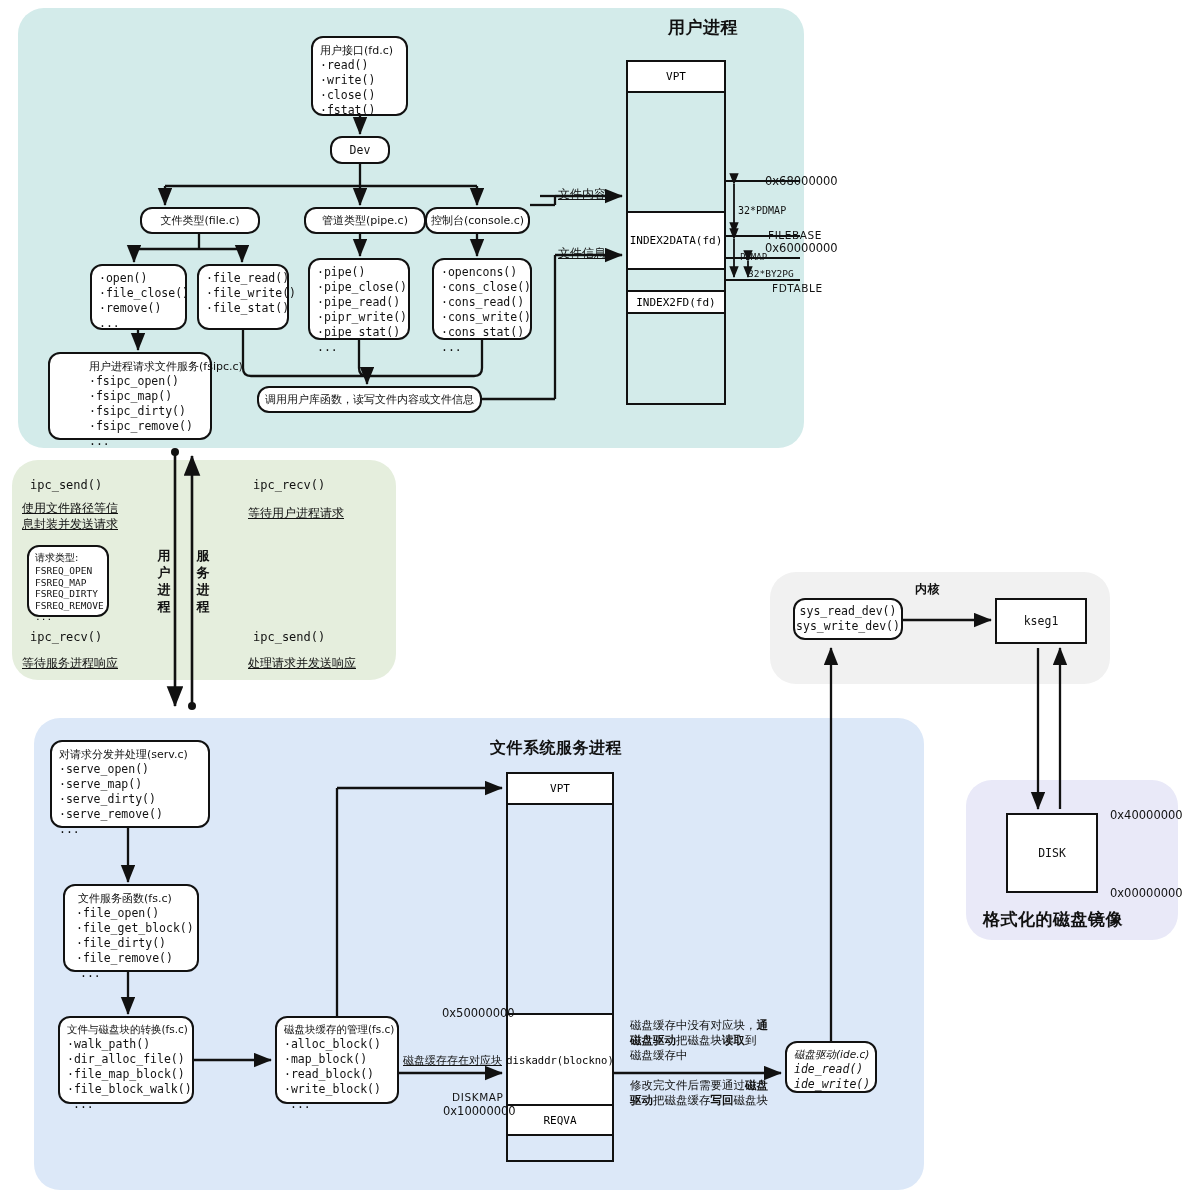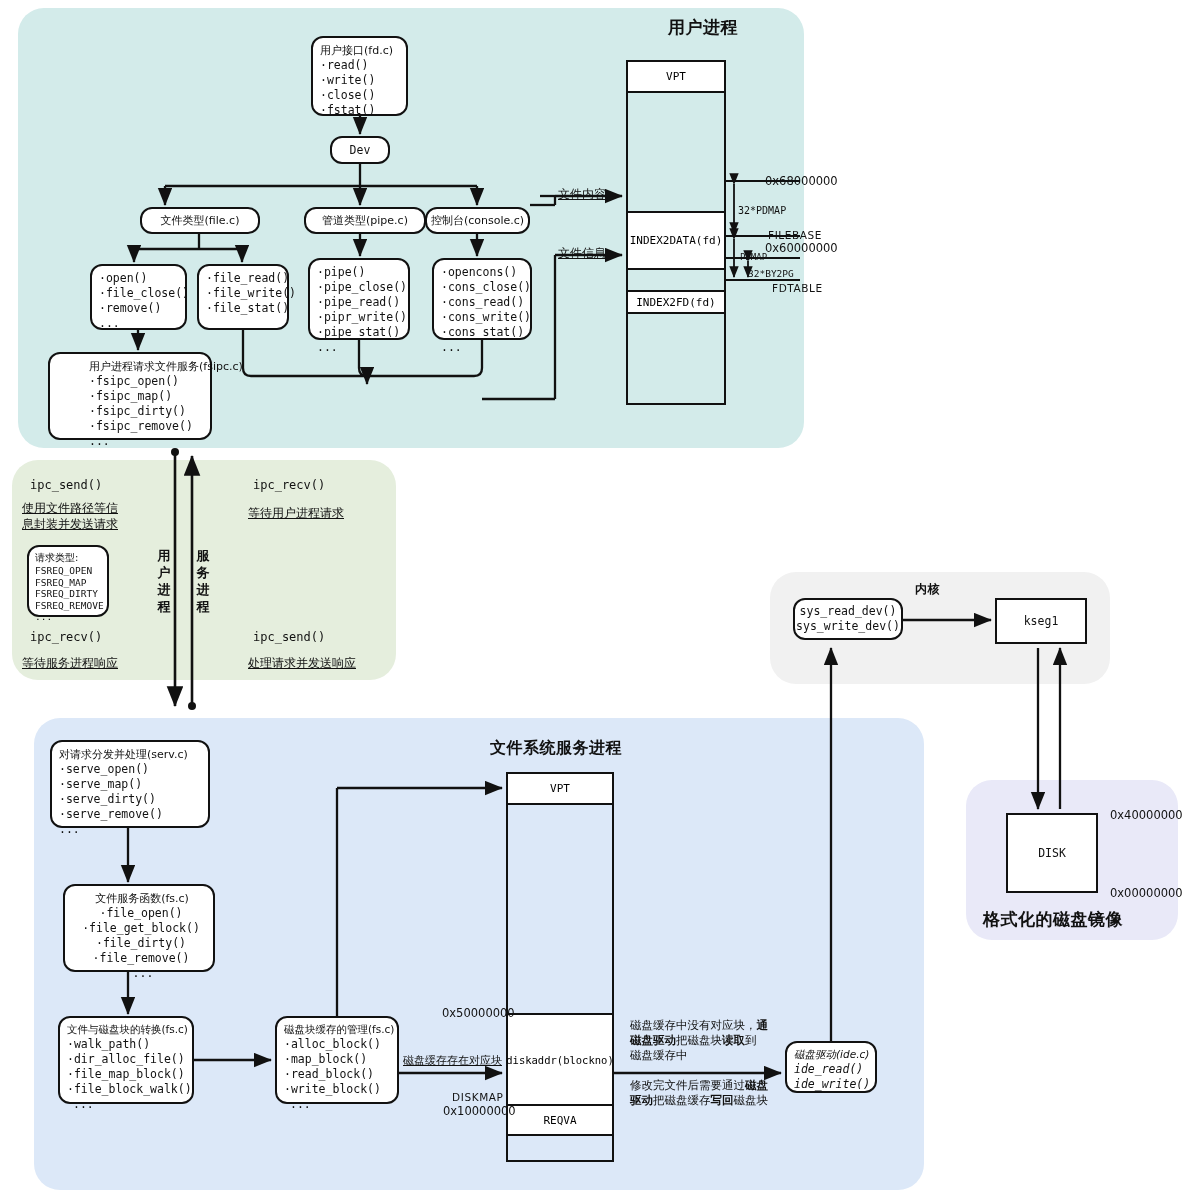--- a/index.html
+++ b/index.html
@@ -114,20 +114,23 @@
 
   <div class="box" style="left:48px;top:352px;width:164px;height:88px;padding-left:39px;">
     <div class="hdr">用户进程请求文件服务(fsipc.c)</div>
     <div class="ln mono">·fsipc_open()</div>
     <div class="ln mono">·fsipc_map()</div>
     <div class="ln mono">·fsipc_dirty()</div>
     <div class="ln mono">·fsipc_remove()</div>
     <div class="ln mono">...</div>
   </div>
 
+  <div class="box center" style="left:257px;top:386px;width:225px;height:27px;padding:0;">
+    <span class="hdr">调用用户库函数，读写文件内容或文件信息</span>
+  </div>
 
   <div class="lbl cn" style="left:558px;top:186px;">文件内容</div>
   <div class="lbl cn" style="left:558px;top:245px;">文件信息</div>
 
   <div class="memcol" style="left:626px;top:60px;width:100px;height:345px;">
     <div class="memrow filled mono" style="height:31px;">VPT</div>
     <div class="memrow" style="height:120px;"></div>
     <div class="memrow filled mono" style="height:57px;">INDEX2DATA(fd)</div>
     <div class="memrow" style="height:22px;"></div>
     <div class="memrow filled mono" style="height:22px;">INDEX2FD(fd)</div>
@@ -169,21 +172,21 @@
 
   <div class="box" style="left:50px;top:740px;width:160px;height:88px;">
     <div class="hdr">对请求分发并处理(serv.c)</div>
     <div class="ln mono">·serve_open()</div>
     <div class="ln mono">·serve_map()</div>
     <div class="ln mono">·serve_dirty()</div>
     <div class="ln mono">·serve_remove()</div>
     <div class="ln mono">...</div>
   </div>
 
-  <div class="box" style="left:63px;top:884px;width:152px;height:88px;text-align:center;">
+  <div class="box" style="left:63px;top:884px;width:136px;height:88px;">
     <div class="hdr" style="padding-left:6px;">文件服务函数(fs.c)</div>
     <div class="ln mono" style="padding-left:4px;">·file_open()</div>
     <div class="ln mono" style="padding-left:4px;">·file_get_block()</div>
     <div class="ln mono" style="padding-left:4px;">·file_dirty()</div>
     <div class="ln mono" style="padding-left:4px;">·file_remove()</div>
     <div class="ln mono" style="padding-left:8px;">...</div>
   </div>
 
   <div class="box" style="left:58px;top:1016px;width:136px;height:88px;">
     <div class="hdr" style="font-size:10.5px;">文件与磁盘块的转换(fs.c)</div>

